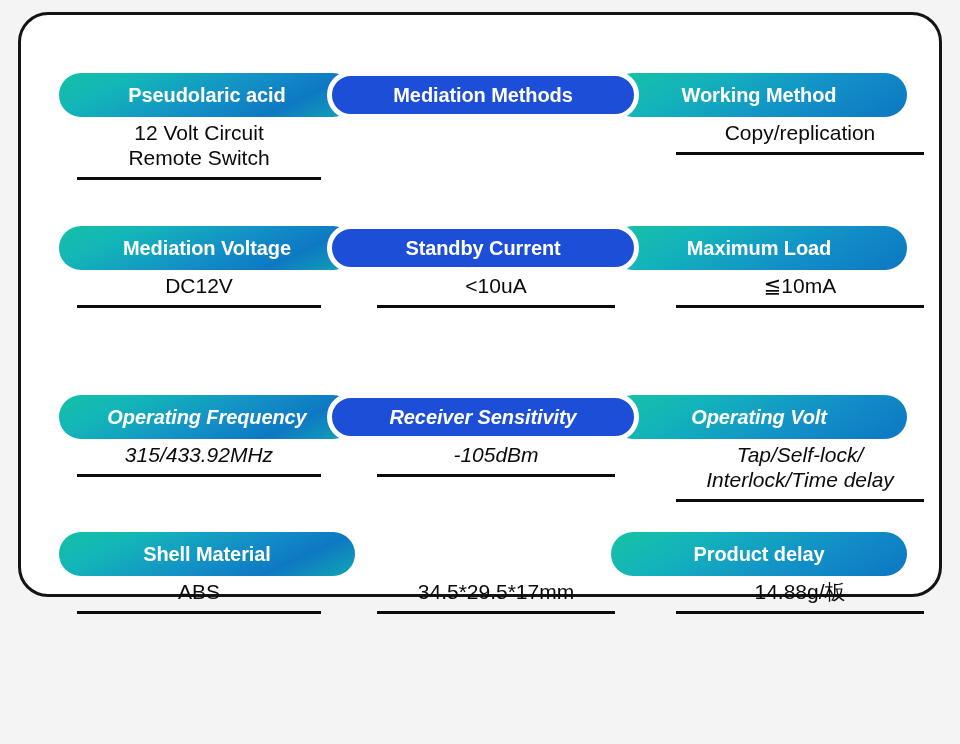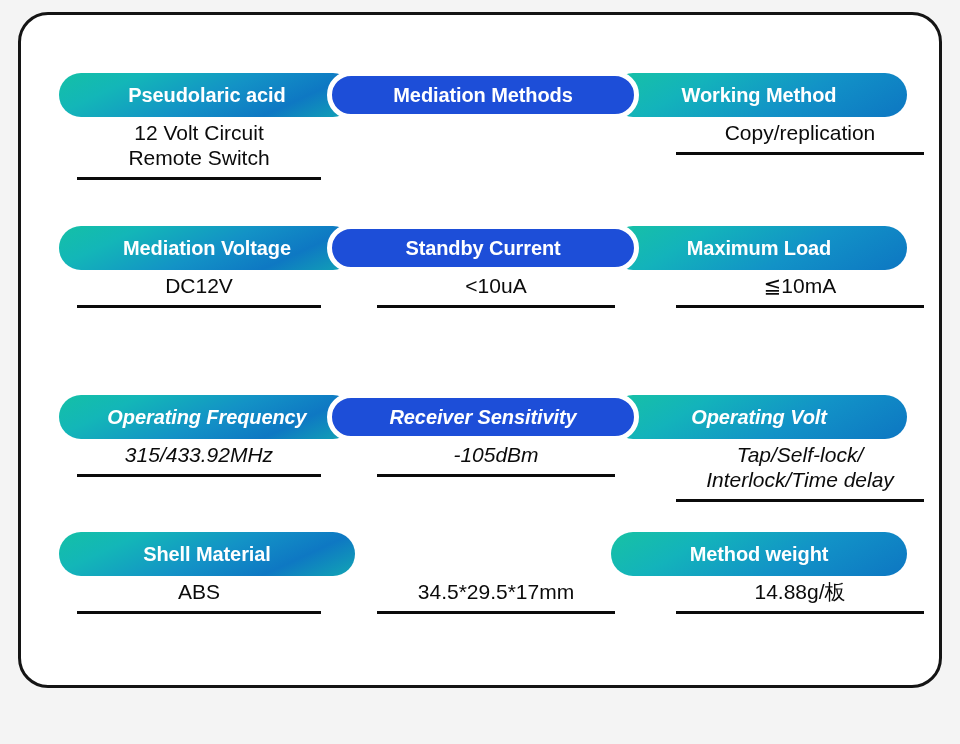--- a/index.html
+++ b/index.html
@@ -13,21 +13,21 @@
     background: #f4f4f4;
     font-family: "Liberation Sans", "DejaVu Sans", sans-serif;
     overflow: hidden;
   }
 
   .spec-card {
     position: absolute;
     left: 18px;
     top: 12px;
     width: 924px;
-    height: 676px;
+    height: 585px;
     background: #ffffff;
     border: 3px solid #141414;
     border-radius: 30px;
     box-sizing: border-box;
   }
 
   .spec-rows {
     position: absolute;
     left: 0;
     top: 0;
@@ -243,21 +243,21 @@
         </div>
       </div>
     </div>
 
     <div class="spec-row r3">
       <div class="pill-bar">
         <div class="pill side left">
           <span class="pill-label">Shell Material</span>
         </div>
         <div class="pill side right">
-          <span class="pill-label">Method weight</span>
+          <span class="pill-label">Product delay</span>
         </div>
       </div>
       <div class="value-row">
         <div class="value-cell c0">
           <div class="value-text">ABS</div>
           <div class="value-rule"></div>
         </div>
         <div class="value-cell c1">
           <div class="value-text">34.5*29.5*17mm</div>
           <div class="value-rule"></div>

